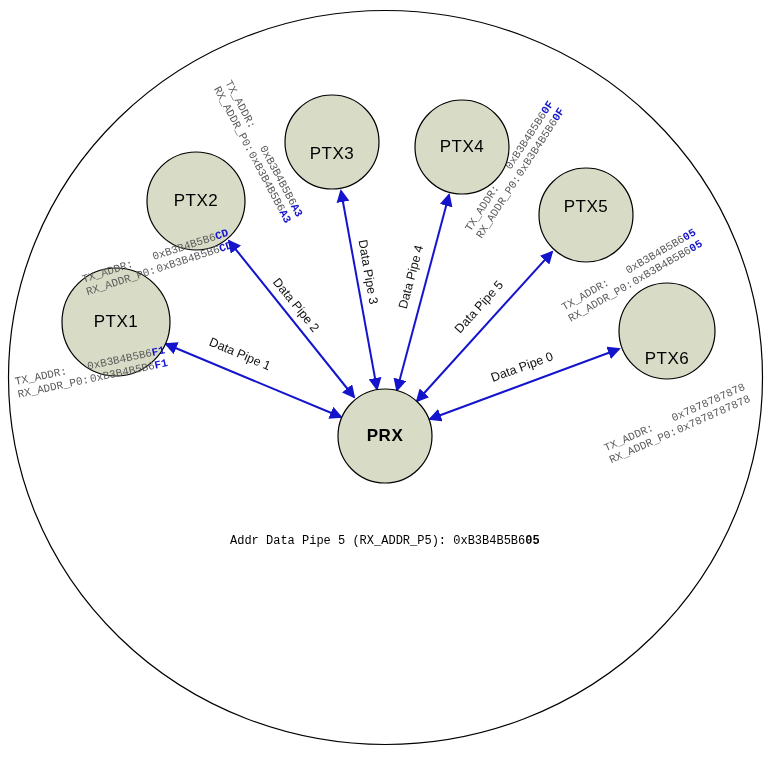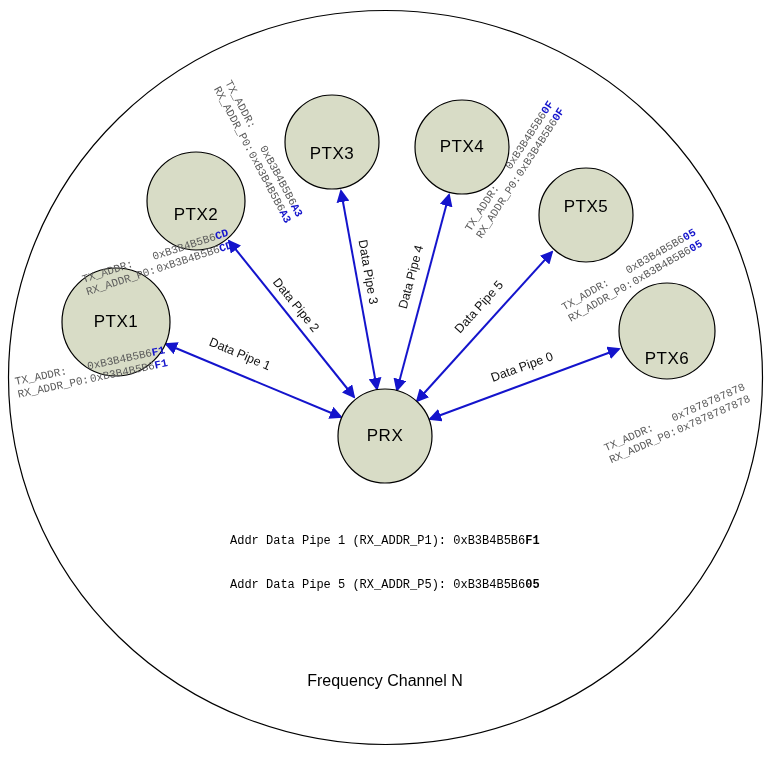--- a/index.html
+++ b/index.html
@@ -58,26 +58,26 @@
     <circle cx="116" cy="322" r="54" fill="#d8dcc6" stroke="#000" stroke-width="1.2"></circle>
     <circle cx="196" cy="201" r="49" fill="#d8dcc6" stroke="#000" stroke-width="1.2"></circle>
     <circle cx="332" cy="142" r="47" fill="#d8dcc6" stroke="#000" stroke-width="1.2"></circle>
     <circle cx="462" cy="147" r="47" fill="#d8dcc6" stroke="#000" stroke-width="1.2"></circle>
     <circle cx="586" cy="215" r="47" fill="#d8dcc6" stroke="#000" stroke-width="1.2"></circle>
     <circle cx="667" cy="331" r="48" fill="#d8dcc6" stroke="#000" stroke-width="1.2"></circle>
     <circle cx="385" cy="436" r="47" fill="#d8dcc6" stroke="#000" stroke-width="1.2"></circle>
   </svg>
 
   <div class="node-label" style="left:116px;top:322px;text-align:center;">PTX1</div>
-  <div class="node-label" style="left:196px;top:215px;">PTX2</div>
+  <div class="node-label" style="left:196px;top:201px;">PTX2</div>
   <div class="node-label" style="left:332px;top:154px;">PTX3</div>
   <div class="node-label" style="left:462px;top:147px;">PTX4</div>
   <div class="node-label" style="left:586px;top:207px;">PTX5</div>
   <div class="node-label" style="left:667px;top:331px;margin-top:28px;">PTX6</div>
-  <div class="node-label" style="left:385px;top:436px;">PRX</div>
+  <div class="node-label" style="left:385px;top:436px;font-weight:bold;">PRX</div>
 
   <div class="pipe-label" style="left:240px;top:354px;transform:translate(-50%,-50%) rotate(23deg);">Data Pipe 1</div>
   <div class="pipe-label" style="left:296px;top:305px;transform:translate(-50%,-50%) rotate(51deg);">Data Pipe 2</div>
   <div class="pipe-label" style="left:368px;top:272px;transform:translate(-50%,-50%) rotate(80deg);">Data Pipe 3</div>
   <div class="pipe-label" style="left:411px;top:277px;transform:translate(-50%,-50%) rotate(-75deg);">Data Pipe 4</div>
   <div class="pipe-label" style="left:479px;top:307px;transform:translate(-50%,-50%) rotate(-48deg);">Data Pipe 5</div>
   <div class="pipe-label" style="left:522px;top:367px;transform:translate(-50%,-50%) rotate(-20deg);">Data Pipe 0</div>
 
   <div class="addr-block" style="left:15px;top:360px;transform:rotate(-12deg);">
     <div class="addr-line">
@@ -139,19 +139,17 @@
       <span>TX_ADDR:</span>
       <span class="addr-val"><span>0x7878787878</span><span class="addr-suffix"></span></span>
     </div>
     <div class="addr-line">
       <span>RX_ADDR_P0:</span>
       <span class="addr-val"><span>0x7878787878</span><span class="addr-suffix"></span></span>
     </div>
   </div>
 
   <div class="addr-table">
-    <div><span>Addr Data Pipe 1 (RX_ADDR_P1): 0xB3B4B5B6</span><span class="tbl-suffix">F1</span></div>
     <div><span>Addr Data Pipe 5 (RX_ADDR_P5): 0xB3B4B5B6</span><span class="tbl-suffix">05</span></div>
   </div>
 
-  <div class="footer-label">Frequency Channel N</div>
 
 </div>
 
 </body></html>

